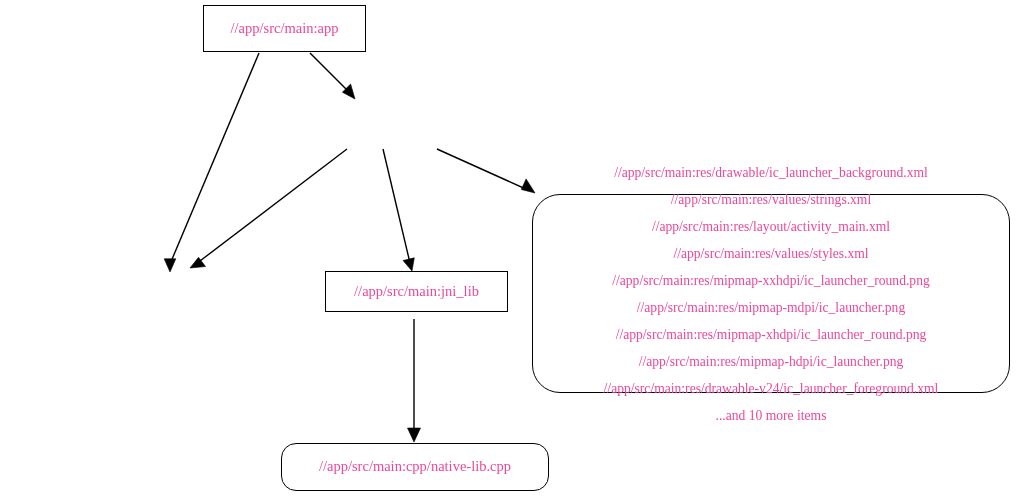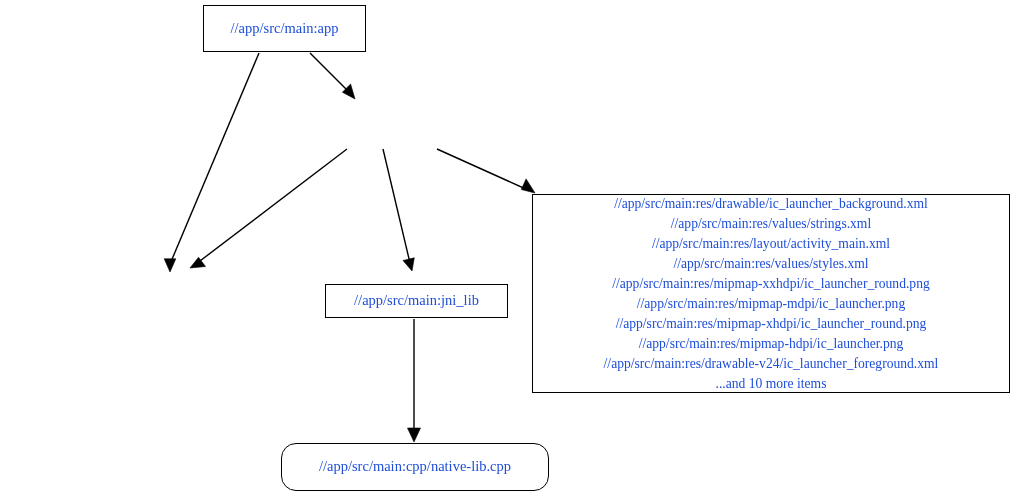--- a/index.html
+++ b/index.html
@@ -24,30 +24,31 @@
     pointer-events: none;
   }
   .node {
     position: absolute;
     box-sizing: border-box;
     border: 1px solid #000000;
     background: #ffffff;
     display: flex;
     align-items: center;
     justify-content: center;
-    color: #1d4ed8;
+    color: #ec4899;
     font-size: 14.5px;
     line-height: 19.6px;
     white-space: pre;
     text-align: center;
   }
   .node-multiline {
     font-size: 13.6px;
-    line-height: 20px;
+    line-height: 27px;
     padding: 4px 6px;
+    border-radius: 28px;
   }
 </style>
 </head>
 <body>
 
 <div id="canvas">
 
   <svg id="edges" viewBox="0 0 1018 496" xmlns="http://www.w3.org/2000/svg">
       <path d="M 259,53 L 170,264" stroke="#000000" stroke-width="1.4" fill="none"></path>
       <path d="M 170,272 L 164.2,258.8 L 175.8,258.8 Z" fill="#000000" stroke="#000000" stroke-width="0.6"></path>
@@ -57,21 +58,21 @@
       <path d="M 190,268 L 198.5,257.3 L 205.5,266.5 Z" fill="#000000" stroke="#000000" stroke-width="0.6"></path>
       <path d="M 383,149 L 410,263" stroke="#000000" stroke-width="1.4" fill="none"></path>
       <path d="M 412,271 L 403.0,260.5 L 414.3,257.8 Z" fill="#000000" stroke="#000000" stroke-width="0.6"></path>
       <path d="M 437,149 L 528,190" stroke="#000000" stroke-width="1.4" fill="none"></path>
       <path d="M 535,193 L 521.3,189.5 L 526.1,178.9 Z" fill="#000000" stroke="#000000" stroke-width="0.6"></path>
       <path d="M 414,319 L 414,434" stroke="#000000" stroke-width="1.4" fill="none"></path>
       <path d="M 414,442 L 407.5,428.0 L 420.5,428.0 Z" fill="#000000" stroke="#000000" stroke-width="0.6"></path>
     </svg>
 
   <div class="node" style="left: 203px; top: 5px; width: 163px; height: 47px; border-color: rgb(0, 0, 0); background: rgb(255, 255, 255);">//app/src/main:app</div>
-  <div class="node" style="left: 325px; top: 284px; width: 183px; height: 34px; border-color: rgb(0, 0, 0); background: rgb(255, 255, 255);">//app/src/main:jni_lib</div>
+  <div class="node" style="left: 325px; top: 271px; width: 183px; height: 41px; border-color: rgb(0, 0, 0); background: rgb(255, 255, 255);">//app/src/main:jni_lib</div>
   <div class="node" style="left: 281px; top: 443px; width: 268px; height: 48px; border-color: rgb(0, 0, 0); background: rgb(255, 255, 255); border-radius: 15px;">//app/src/main:cpp/native-lib.cpp</div>
   <div class="node node-multiline" style="left: 532px; top: 194px; width: 478px; height: 199px; border-color: rgb(0, 0, 0); background: rgb(255, 255, 255);">//app/src/main:res/drawable/ic_launcher_background.xml
 //app/src/main:res/values/strings.xml
 //app/src/main:res/layout/activity_main.xml
 //app/src/main:res/values/styles.xml
 //app/src/main:res/mipmap-xxhdpi/ic_launcher_round.png
 //app/src/main:res/mipmap-mdpi/ic_launcher.png
 //app/src/main:res/mipmap-xhdpi/ic_launcher_round.png
 //app/src/main:res/mipmap-hdpi/ic_launcher.png
 //app/src/main:res/drawable-v24/ic_launcher_foreground.xml

